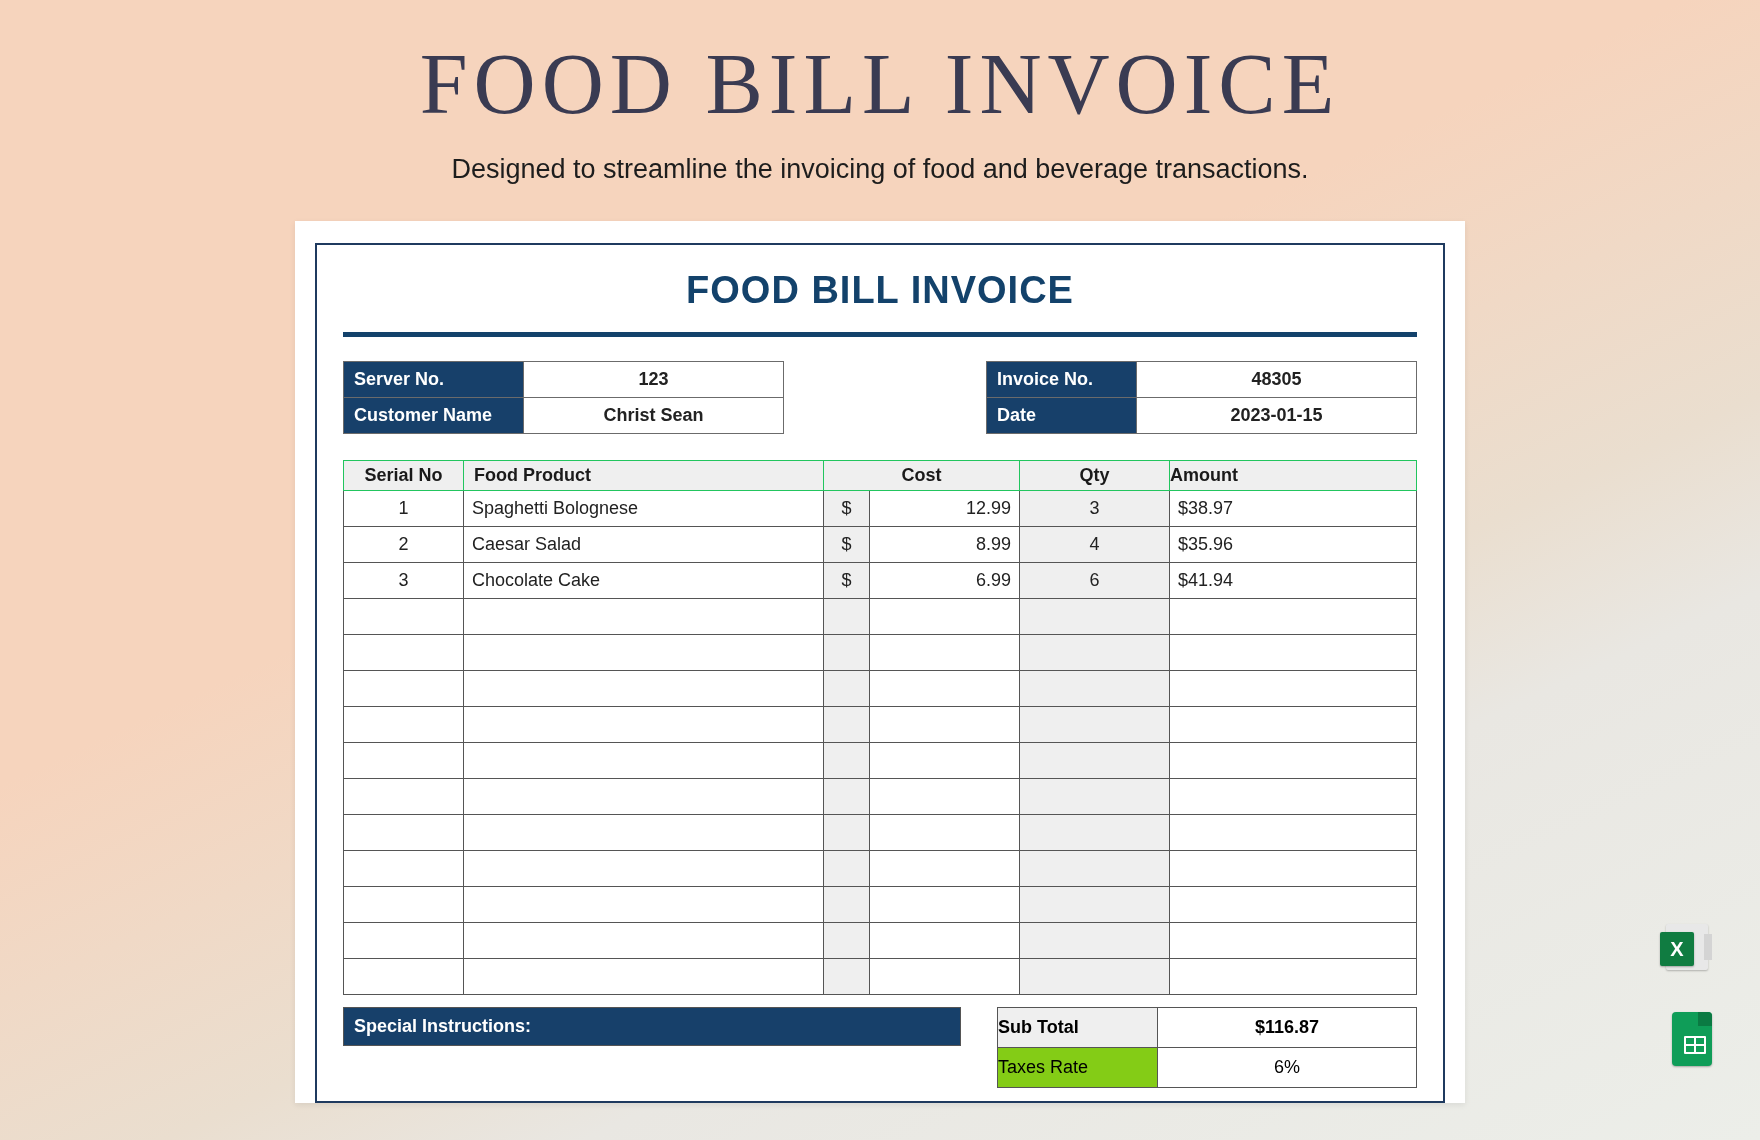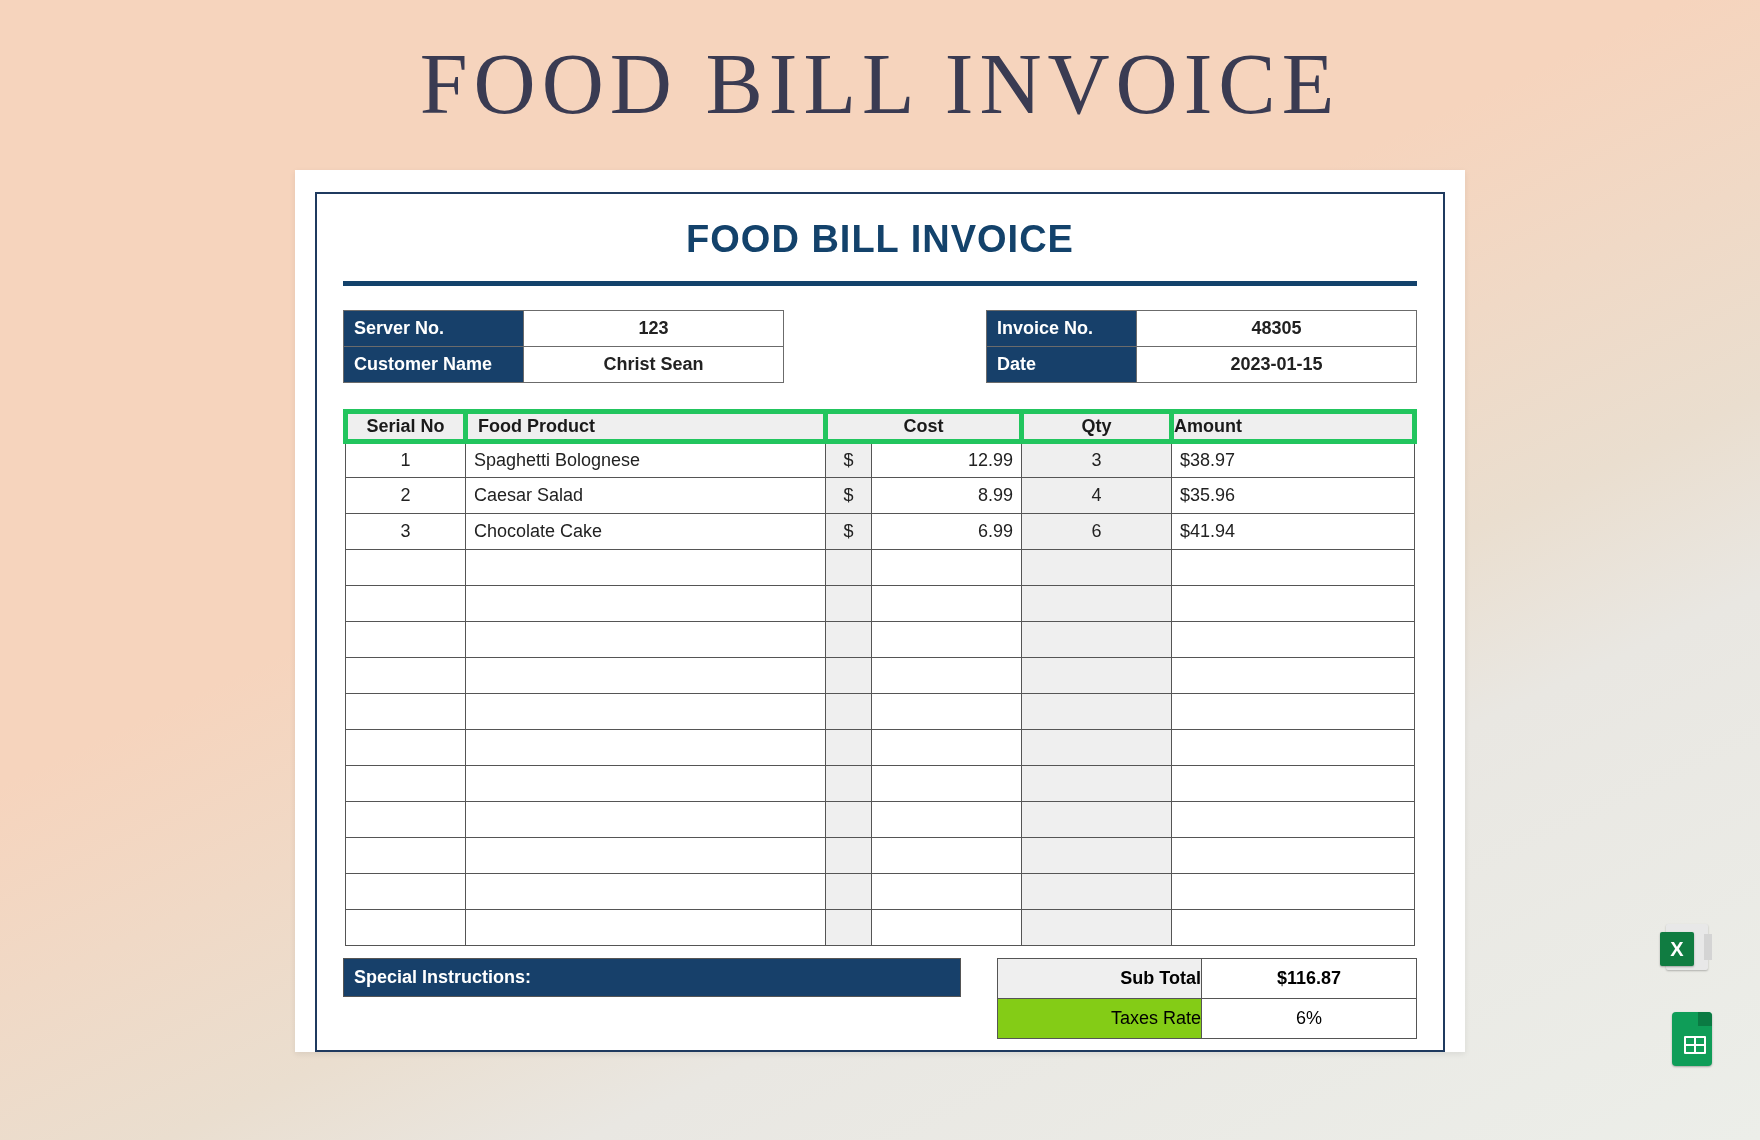--- a/index.html
+++ b/index.html
@@ -73,21 +73,21 @@
     padding: 0 10px; width: 180px;
   }
   .meta .val { text-align: center; font-weight: 600; color: #222; margin-top: 16px; }
   .meta.left .val { width: 260px; }
   .meta.right .lbl { width: 150px; }
   .meta.right .val { width: 280px; }
 
   
   .items { width: 100%; border-collapse: collapse; }
   .items th {
-    background: #efefef; border: 5px solid #22c55e; height: 30px;
+    background: #efefef; border: 1px solid #22c55e; height: 30px;
     font-size: 18px; color: #1a1a1a; font-weight: 700;
   }
   .items td {
     border: 1px solid #555; height: 36px; font-size: 18px; color: #222;
     padding: 0 8px;
   }
   .col-serial { width: 120px; text-align: center; }
   .col-product { width: 360px; text-align: left; padding-left: 10px; }
   .col-sym { width: 46px; text-align: center; background: #efefef; }
   .col-cost { width: 150px; text-align: right; padding-right: 18px; }
@@ -99,21 +99,21 @@
 
   
   .bottom { display: flex; margin-top: 12px; gap: 36px; }
   .instr { flex: 1; }
   .instr-head {
     background: #17406a; color: #fff; font-weight: 700;
     border: 1px solid #555; padding: 8px 10px; font-size: 18px;
   }
   .totals { width: 420px; border-collapse: collapse; }
   .totals td { border: 1px solid #555; height: 40px; font-size: 18px; }
-  .totals .tlbl { background: #efefef; text-align: right; font-weight: 700; width: 204px; }
+  .totals .tlbl { background: #efefef; text-align: left; font-weight: 700; width: 160px; }
   .totals .tlbl.plain { background: #84cc16; font-weight: 400; }
   .totals .tval { text-align: center; font-weight: 700; }
   .totals .tval.plain { font-weight: 400; }
 
   
   .appicons { position: absolute; right: 36px; bottom: 70px; display: flex; flex-direction: column; gap: 36px; }
   .appicon { width: 58px; height: 58px; position: relative; }
   .xl-back { position:absolute; left:0; top:6px; width:42px; height:46px; background:#e8e8e8; border-radius:2px; box-shadow: 0 1px 2px rgba(0,0,0,.25); }
   .xl-back::before { content:""; position:absolute; right:-4px; top:10px; width:8px; height:26px; background:#d4d4d4; }
   .xl-front {
@@ -137,20 +137,21 @@
   .gs-grid::before { left:50%; top:0; width:2px; height:100%; transform:translateX(-1px); }
   .gs-grid::after { left:0; top:50%; width:100%; height:2px; transform:translateY(-1px); }
 </style>
 </head>
 <body>
 
 <div class="stage">
 
   <div class="hero">
     <div class="hero-title">FOOD BILL INVOICE</div>
+    <div class="hero-desc">Designed to streamline the invoicing of food and beverage transactions.</div>
   </div>
 
   <div class="page-wrap">
     <div class="doc">
 
       <div class="doc-title">FOOD BILL INVOICE</div>
       <div class="rule"></div>
 
       <div class="meta-row">
         <table class="meta left">

